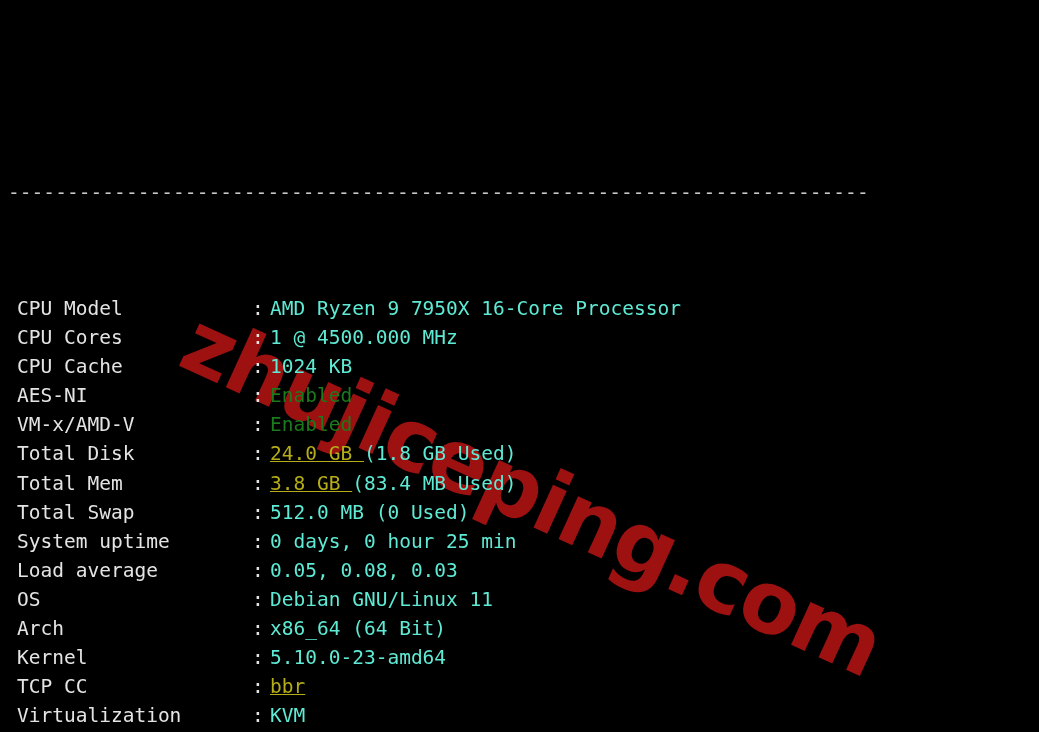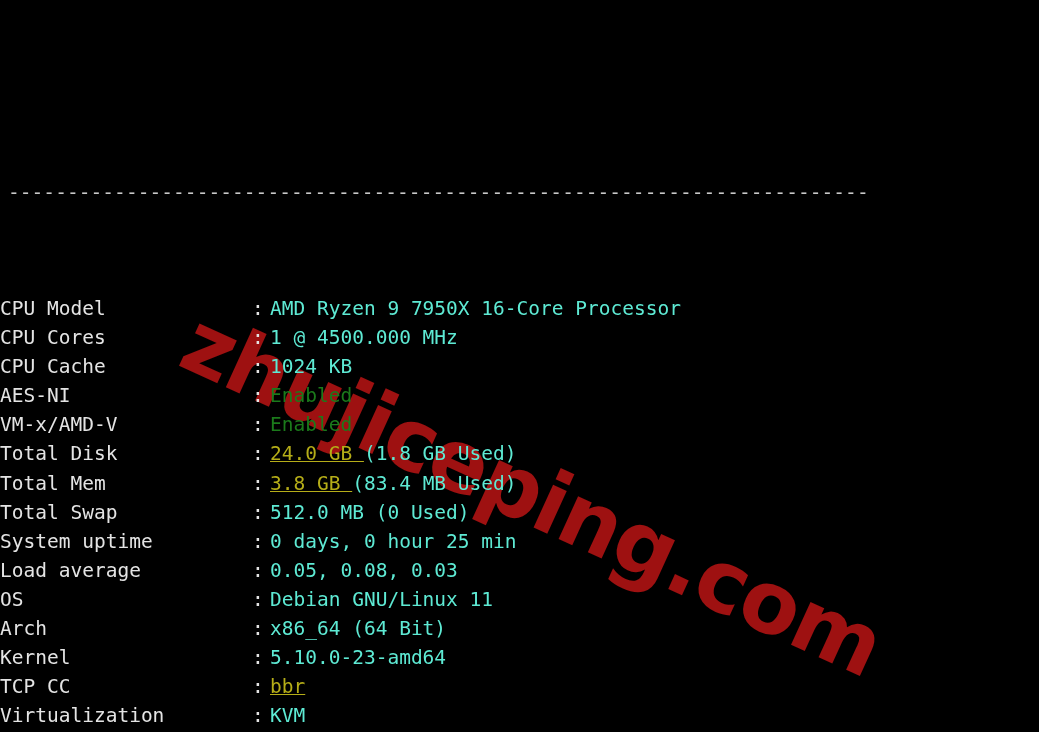--- a/index.html
+++ b/index.html
@@ -65,20 +65,21 @@
     padding-left: 8px;
     height: 29.1px;
     letter-spacing: 0.05px;
     font-size: 19.5px;
     line-height: 29.1px;
     overflow: hidden;
   }
   .lbl {
     display: inline-block;
     width: 252px;
+    padding-left: 17px;
     color: #e4e4e4;
     box-sizing: border-box;
   }
   .colon {
     display: inline-block;
     width: 18px;
     color: #e4e4e4;
   }
   .val { }
 

